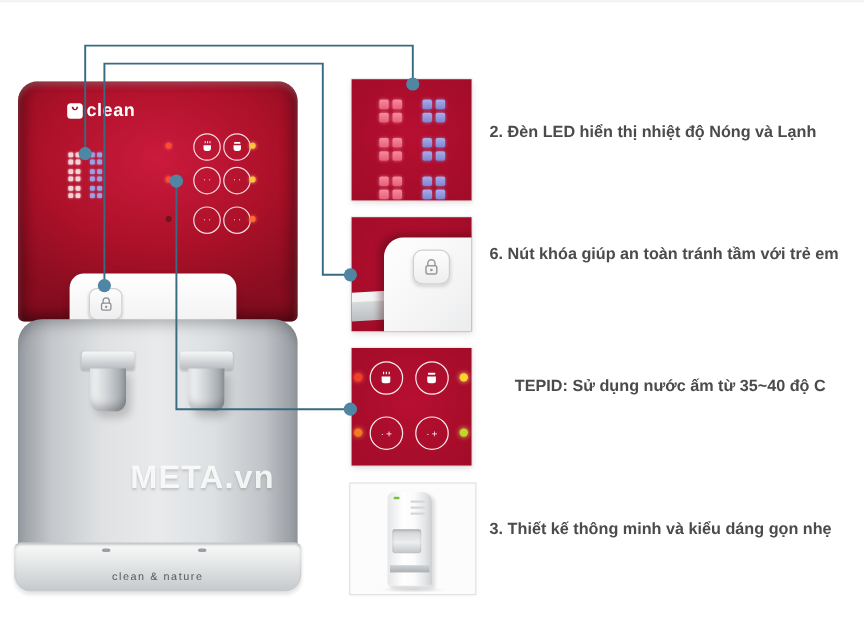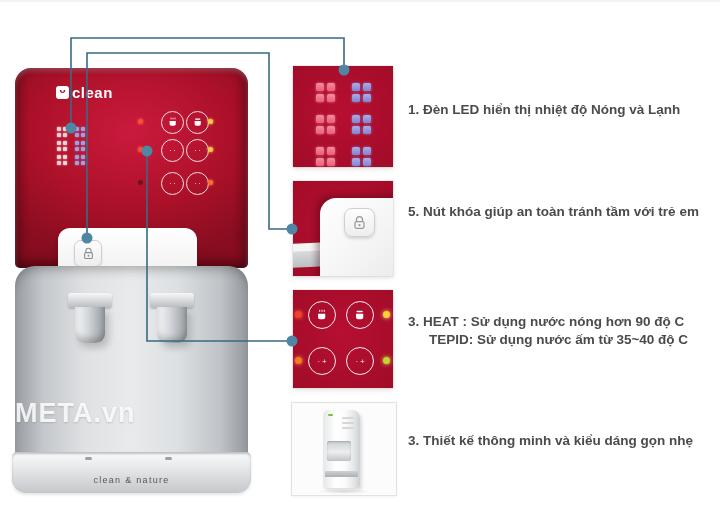--- a/index.html
+++ b/index.html
@@ -44,23 +44,23 @@
     box-shadow:0 1px 2px rgba(0,0,0,.14);display:flex;align-items:center;justify-content:center;}
   .silver-body{position:absolute;left:15px;top:266px;width:233px;height:190px;
     border-radius:20px 20px 4px 4px;
     background:linear-gradient(90deg,#979ca2 0%,#c4c7cb 12%,#dfe1e3 30%,#e8eaec 50%,#dde0e2 70%,#c0c3c7 88%,#93989e 100%);
     box-shadow:inset 0 10px 12px -7px rgba(0,0,0,.30);}
   .tap-collar{position:absolute;width:44px;height:15px;border-radius:3px;
     background:linear-gradient(180deg,#f6f7f8,#b7bbbf);box-shadow:0 1px 2px rgba(0,0,0,.2);}
   .tap-spout{position:absolute;width:30px;height:36px;border-radius:0 0 9px 9px;
     background:linear-gradient(90deg,#f8f9fa 0%,#d2d5d8 45%,#969ca1 100%);
     box-shadow:inset 0 -5px 6px rgba(0,0,0,.22), 4px 5px 7px rgba(0,0,0,.18);}
-  .watermark{position:absolute;left:15px;top:383px;width:214px;text-align:left;
+  .watermark{position:absolute;left:15px;top:383px;width:214px;text-align:right;
     font-size:27px;font-weight:bold;color:rgba(255,255,255,.85);letter-spacing:1px;
-    text-shadow:0 1px 2px rgba(120,125,130,.35);margin-top:15px;}
+    text-shadow:0 1px 2px rgba(120,125,130,.35);}
   .base{position:absolute;left:12px;top:452px;width:239px;height:41px;
     border-radius:5px 5px 14px 14px;
     background:linear-gradient(180deg,#fafbfb 0%,#e8eaeb 35%,#c5c8cb 100%);
     box-shadow:inset 0 2px 2px rgba(120,124,128,.45), 0 2px 3px rgba(0,0,0,.10);}
   .slot{position:absolute;width:7px;height:3px;border-radius:2px;background:#9aa0a5;}
   .base-label{position:absolute;left:0;right:0;top:23px;text-align:center;font-size:9px;
     color:#55585c;letter-spacing:1.3px;}
 
   
   .fbox{position:absolute;width:100px;background:radial-gradient(circle at 50% 45%, #b70f31, #a00c27);
@@ -292,24 +292,23 @@
       <span class="d-logo"></span>
       <span class="d-dash" style="left:19px;top:7px;"></span>
       <span class="d-dash" style="left:19px;top:12px;"></span>
       <span class="d-dash" style="left:19px;top:17px;"></span>
       <span class="d-recess"></span>
       <span class="d-band"></span>
     </div>
     <div class="d-shadow"></div>
   </div>
 
-  <div class="cap" style="top:101px;">1. Đèn LED hiển thị nhiệt độ Nóng và Lạnh</div>
-  <div class="cap" style="top:203px;">5. Nút khóa giúp an toàn tránh tầm với trẻ em</div>
+  <div class="cap" style="top:101px;">2. Đèn LED hiển thị nhiệt độ Nóng và Lạnh</div>
+  <div class="cap" style="top:203px;">6. Nút khóa giúp an toàn tránh tầm với trẻ em</div>
   <div class="cap" style="top:313px;">
-    <span>3. HEAT : Sử dụng nước nóng hơn 90 độ C</span>
     <span class="indent">TEPID: Sử dụng nước ấm từ 35~40 độ C</span>
   </div>
   <div class="cap" style="top:432px;">3. Thiết kế thông minh và kiểu dáng gọn nhẹ</div>
 
   <svg class="lines" width="720" height="523" viewBox="0 0 720 523">
     <path d="M71 128 L71 38 L344 38 L344 68" fill="none" stroke="#376b82" stroke-width="1.6"></path>
     <path d="M87 238 L87 53 L269 53 L269 229 L290 229" fill="none" stroke="#376b82" stroke-width="1.6"></path>
     <path d="M147 151 L147 341 L290 341" fill="none" stroke="#376b82" stroke-width="1.6"></path>
     <circle cx="71" cy="128" r="5.5" fill="#4e86a4"></circle>
     <circle cx="87" cy="238" r="5.5" fill="#4e86a4"></circle>

